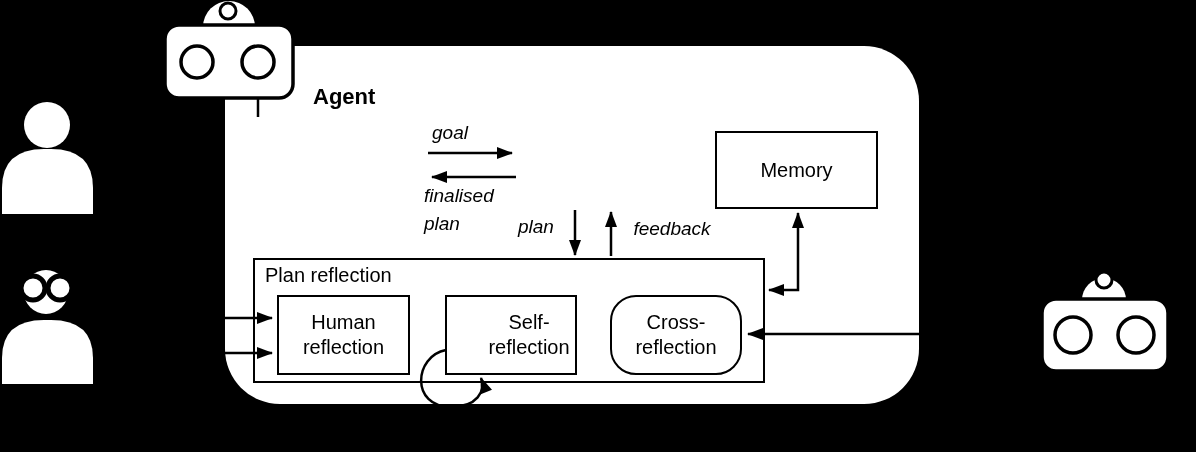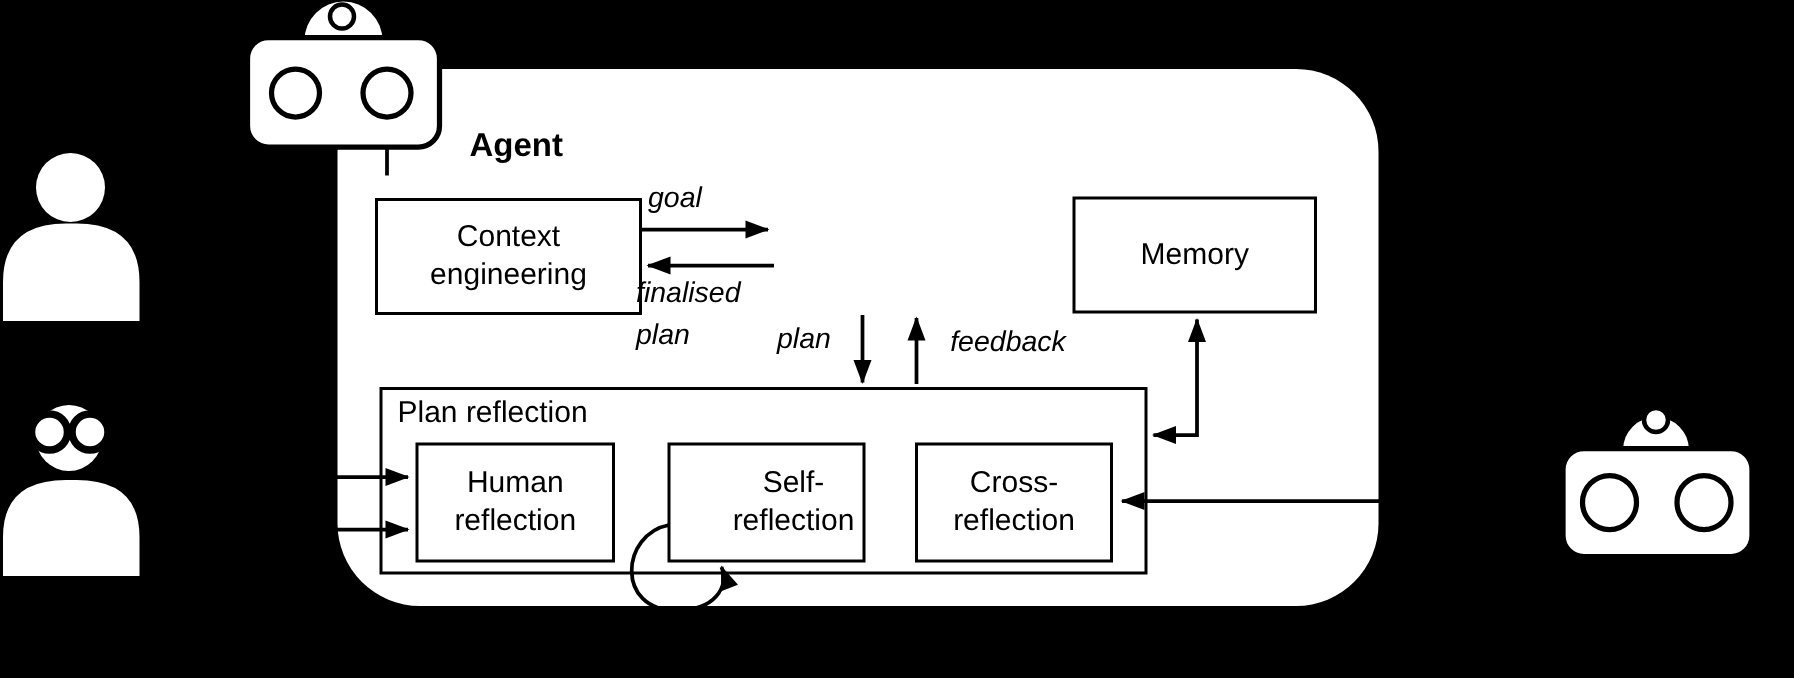--- a/index.html
+++ b/index.html
@@ -28,44 +28,40 @@
   .prefl{
     position:absolute;left:253px;top:258px;width:512px;height:125px;
     border:2px solid #000;background:#fff;box-sizing:border-box;
   }
   .prefl-title{
     position:absolute;left:265px;top:264px;font-size:20px;font-weight:normal;
     white-space:nowrap;
   }
   .human{left:277px;top:295px;width:133px;height:80px;}
   .selfr{left:445px;top:295px;width:132px;height:80px;padding-left:36px;}
-  .crossr{left:610px;top:295px;width:132px;height:80px;}
+  .crossr{left:610px;top:295px;width:132px;height:80px;border-radius:26px;}
   .elabel{
     position:absolute;font-size:19px;font-style:italic;line-height:1.45;
     text-align:left;white-space:pre-line;
   }
   .lbl-goal{left:432px;top:119px;width:64px;}
   .lbl-finalised{left:424px;top:182px;width:92px;}
   .lbl-plan{left:518px;top:213px;width:56px;}
   .lbl-feedback{left:620px;top:215px;width:104px;text-align:center;}
   .lbl-continuous{left:800px;top:224px;width:116px;}
   svg.overlay{position:absolute;left:0;top:0;z-index:5;pointer-events:none;}
   .layer2{z-index:2;} .layer3{z-index:3;}
 </style>
 </head>
 <body>
 
 <div id="stage">
 
   <div class="agent-box"></div>
 
-  <div class="node ctx layer2">
-    <span>Context
-engineering</span>
-  </div>
   <div class="node mem layer2">
     <span>Memory</span>
   </div>
 
   <div class="prefl layer2"></div>
   <div class="prefl-title layer3">Plan reflection</div>
 
   <div class="node human layer3">
     <span>Human
 reflection</span>

